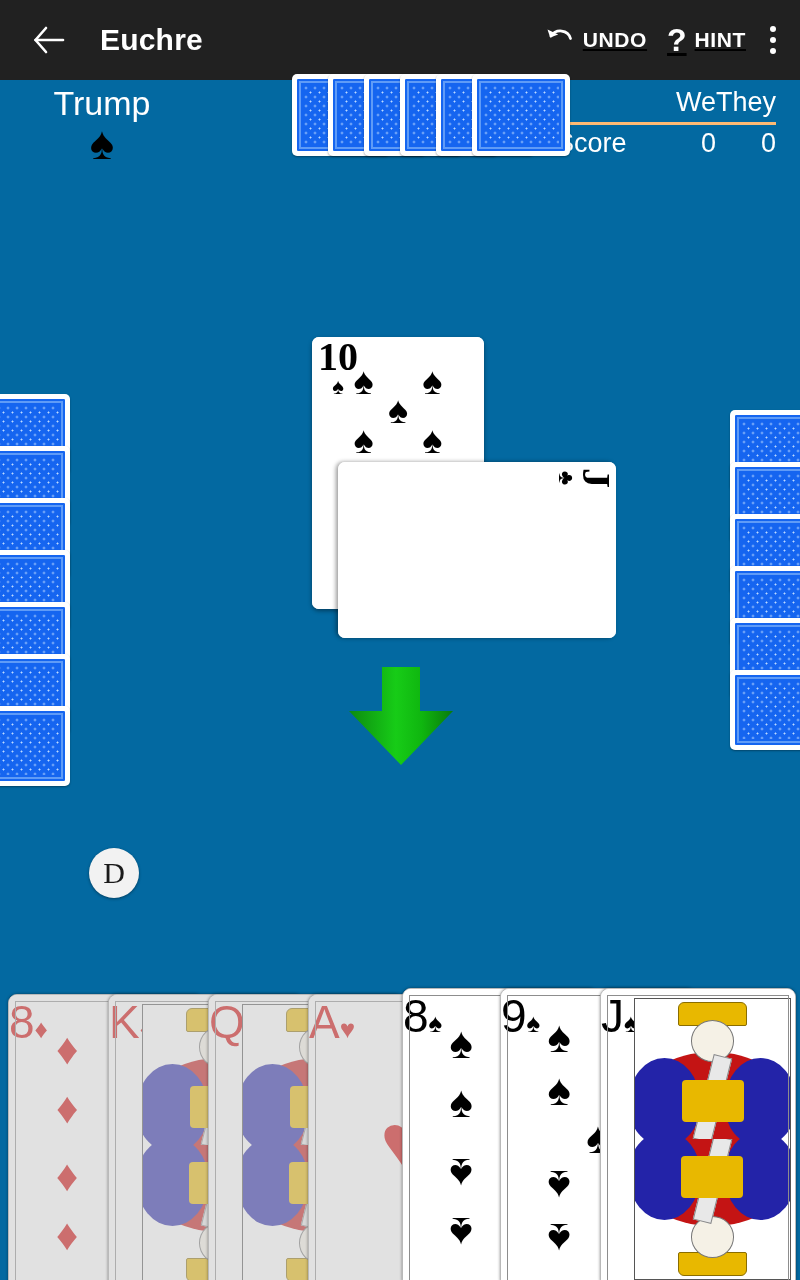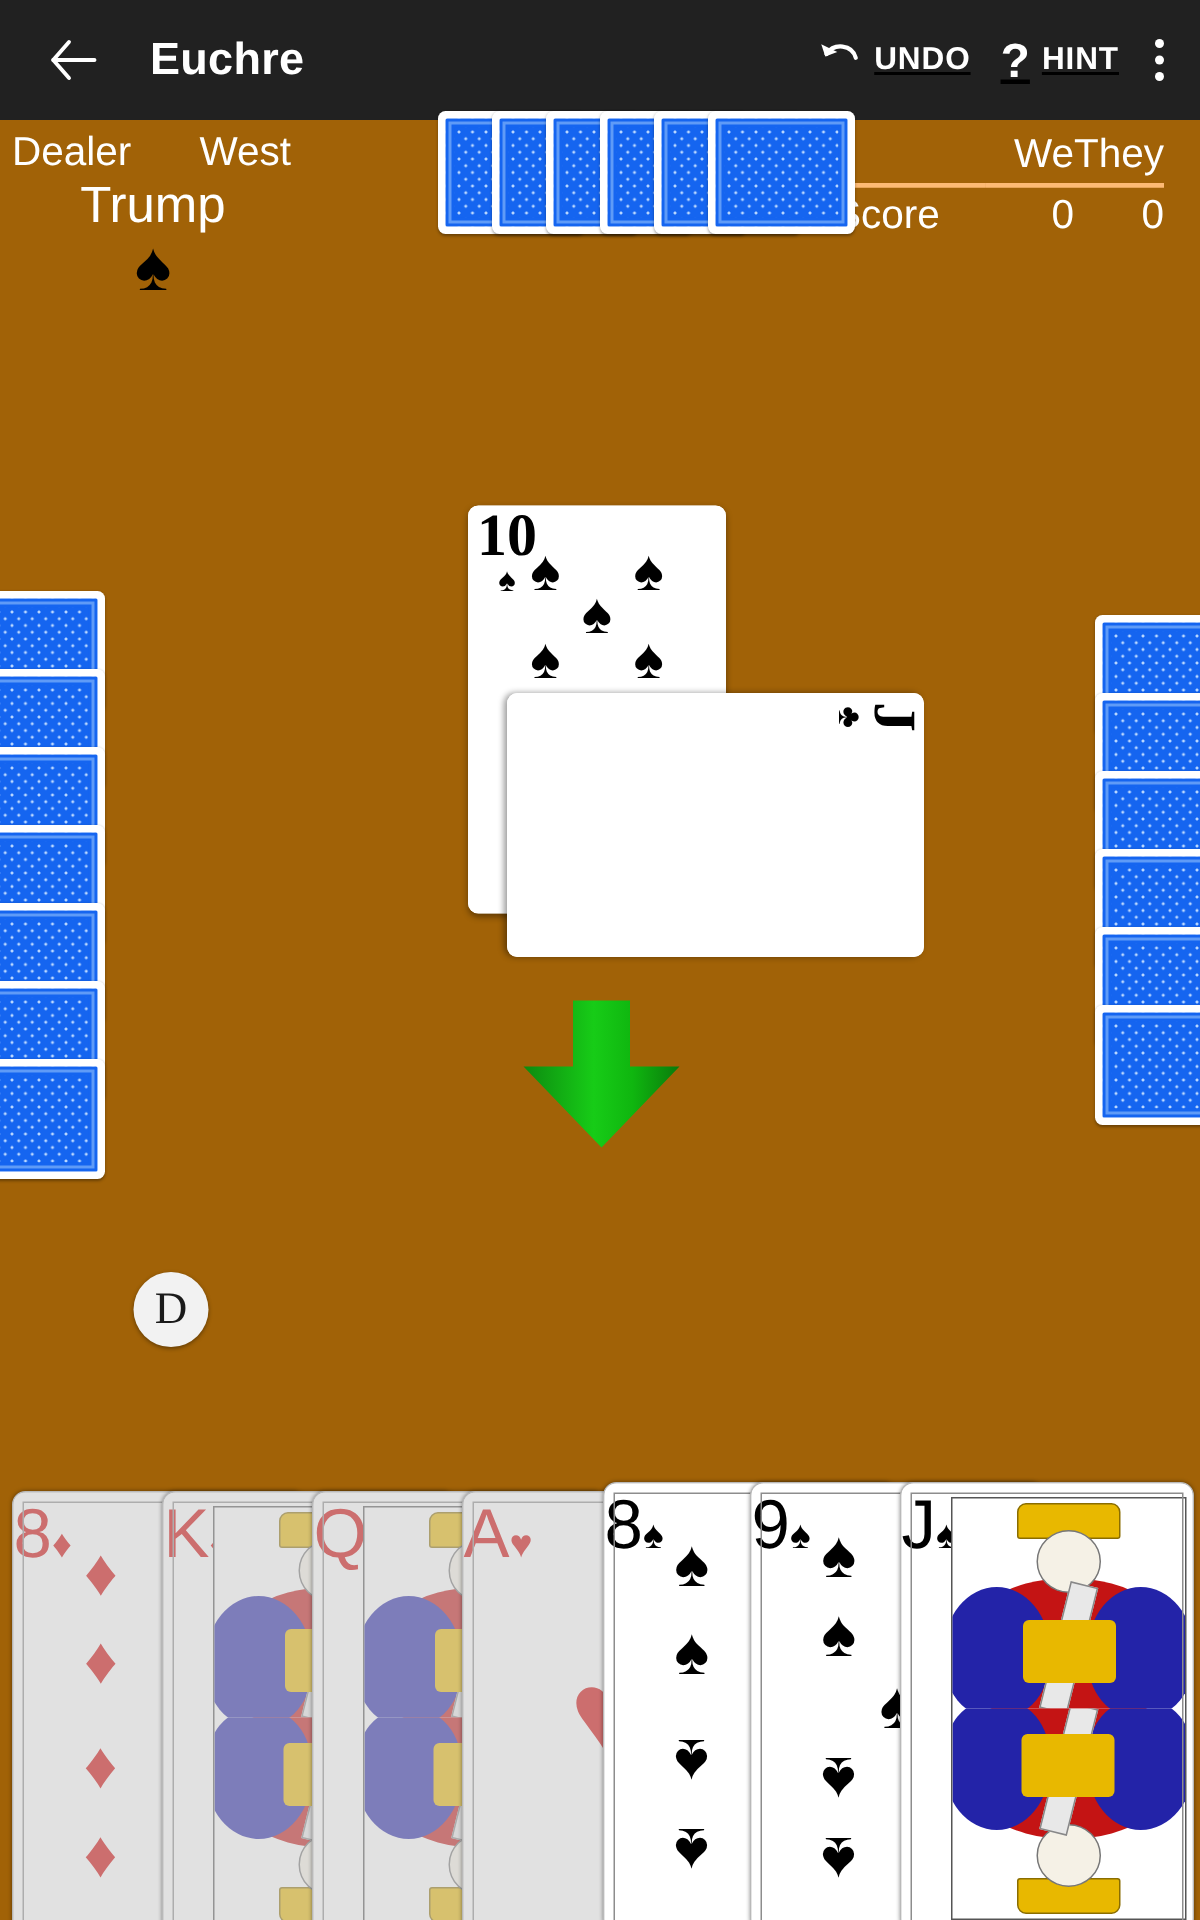--- a/index.html
+++ b/index.html
@@ -145,21 +145,21 @@
     font-size: 30px; font-family: "Liberation Serif", serif;
     box-shadow: 0 1px 3px rgba(0,0,0,.4);
   }
 
   
   .arrow { position: absolute; left: 346px; top: 665px; width: 110px; height: 102px; }
 </style>
 </head>
 <body style="background: rgb(27, 90, 32);">
 
-<div id="app" style="background: #a16207;">
+<div id="app" style="background: #0369a1;">
 
   <div class="appbar">
     <div class="back-btn">
       <span>
         <svg width="34" height="30" viewBox="0 0 34 30" aria-hidden="true">
           <path d="M14 3 L3.5 15 L14 27" fill="none" stroke="#ffffff" stroke-width="2.6" stroke-linecap="round" stroke-linejoin="round"></path>
           <line x1="3.5" y1="15" x2="31" y2="15" stroke="#ffffff" stroke-width="2.6" stroke-linecap="round"></line>
         </svg>
       </span>
     </div>
@@ -185,24 +185,20 @@
 
       <div class="kebab">
         <span></span>
         <span></span>
         <span></span>
       </div>
     </div>
   </div>
 
   <div class="infopanel">
-    <div class="info-row">
-      <span class="info-label">Dealer</span>
-      <span class="info-value">West</span>
-    </div>
     <div class="trump-label">Trump</div>
     <div class="trump-suit" id="trumpSuit" style="color: rgb(0, 0, 0);">♠</div>
   </div>
 
   <div class="scoreboard">
     <table class="sb-table">
       <thead class="sb-head">
         <tr>
           <th class="blank"></th>
           <th class="col">We</th>

